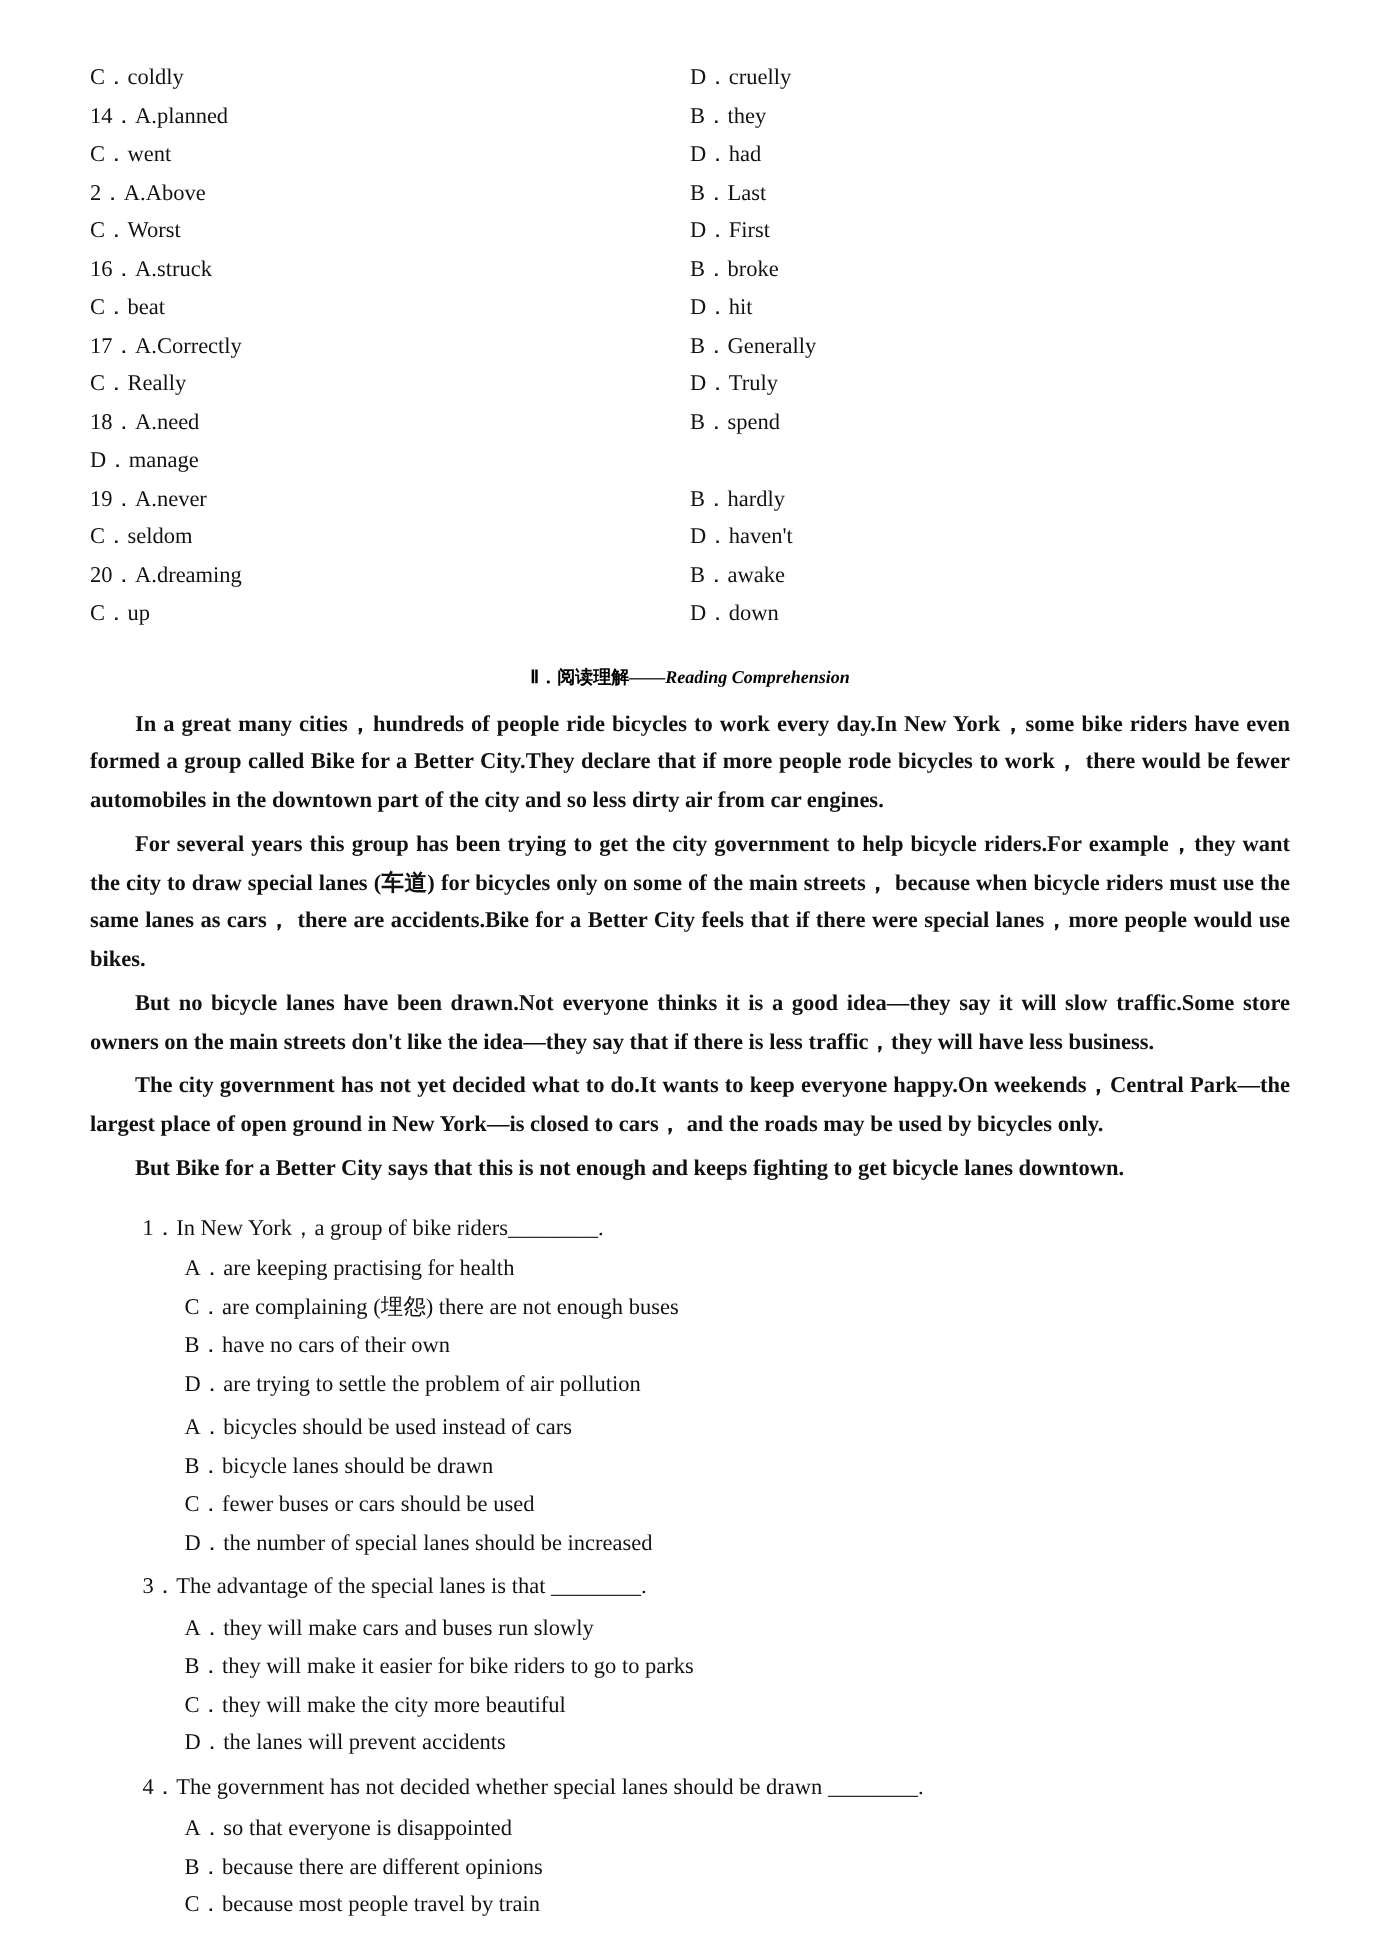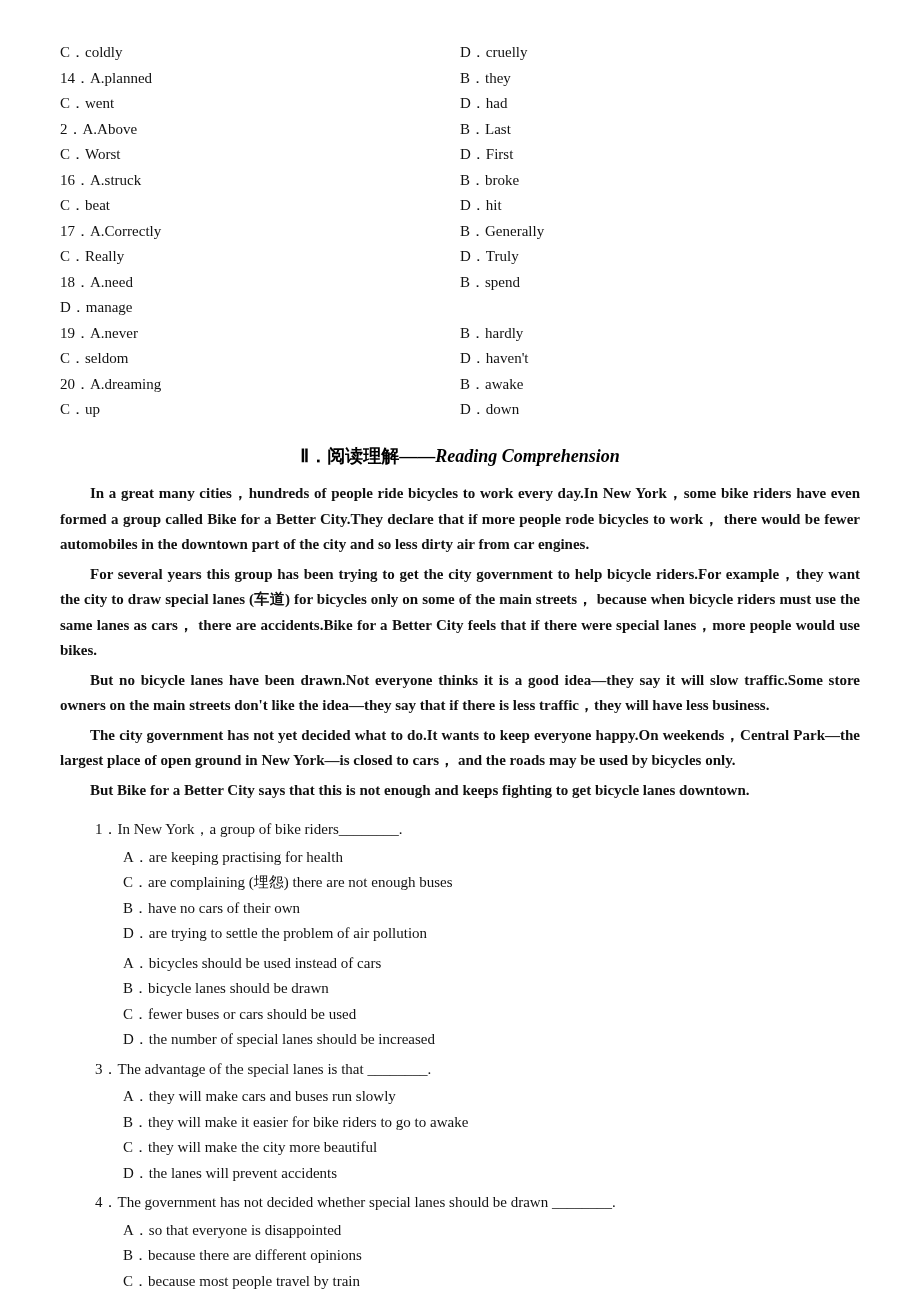--- a/index.html
+++ b/index.html
@@ -16,21 +16,21 @@
       line-height: 1.7;
     }
     .mcq-row {
       display: flex;
       gap: 0;
     }
     .mcq-col {
       width: 50%;
     }
     .section-heading {
-      font-size: 18px;
+      font-size: 12px;
       font-weight: bold;
       color: #000;
       margin: 18px 0 10px 0;
       text-align: center;
     }
     .section-heading .en {
       font-style: italic;
       font-weight: bold;
     }
     .passage {
@@ -203,21 +203,21 @@
     </div>
     <div class="question-item">
       <div class="option">A．bicycles should be used instead of cars</div>
       <div class="option">B．bicycle lanes should be drawn</div>
       <div class="option">C．fewer buses or cars should be used</div>
       <div class="option">D．the number of special lanes should be increased</div>
     </div>
     <div class="question-item">
       <div class="question-stem">3．The advantage of the special lanes is that ________.</div>
       <div class="option">A．they will make cars and buses run slowly</div>
-      <div class="option">B．they will make it easier for bike riders to go to awake</div>
+      <div class="option">B．they will make it easier for bike riders to go to parks</div>
       <div class="option">C．they will make the city more beautiful</div>
       <div class="option">D．the lanes will prevent accidents</div>
     </div>
     <div class="question-item">
       <div class="question-stem">4．The government has not decided whether special lanes should be drawn ________.</div>
       <div class="option">A．so that everyone is disappointed</div>
       <div class="option">B．because there are different    opinions</div>
       <div class="option">C．because most people travel by train</div>
     </div>
   </div>

